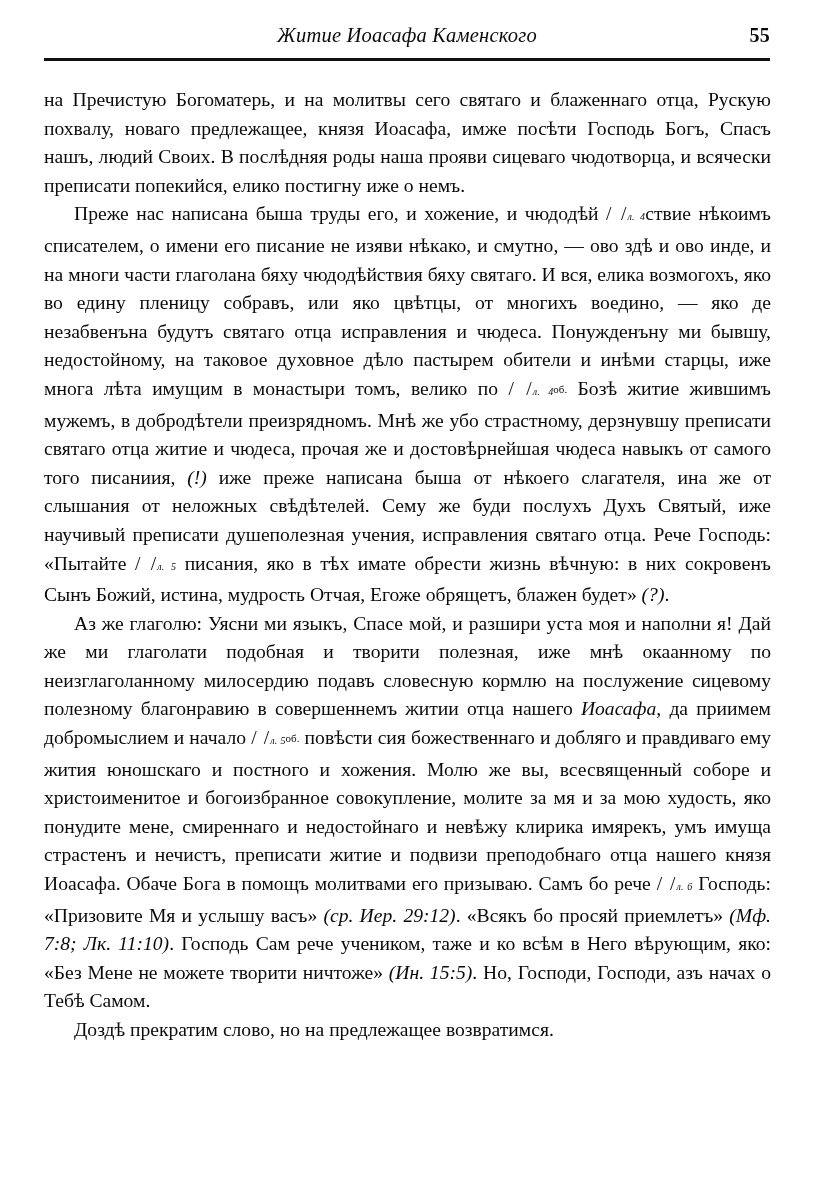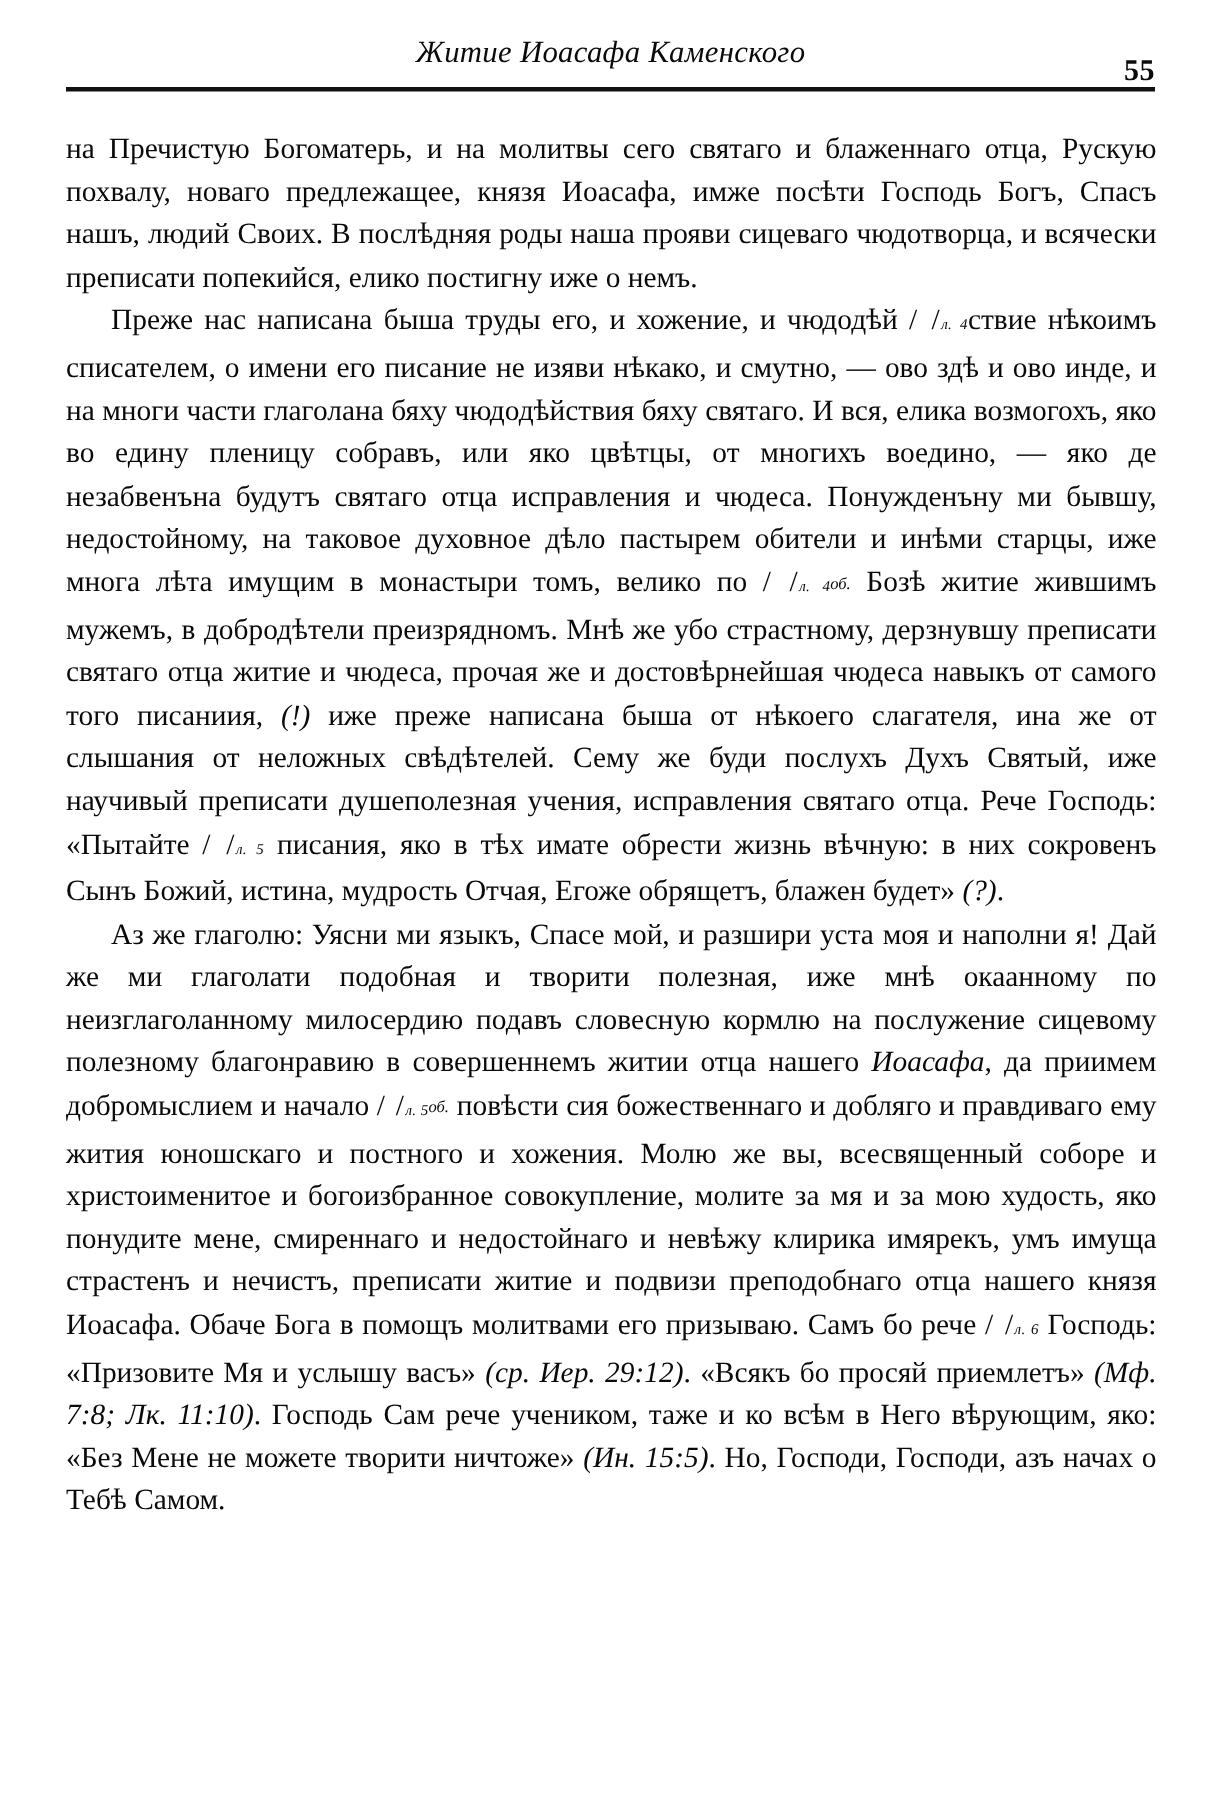--- a/index.html
+++ b/index.html
@@ -37,21 +37,20 @@
     letter-spacing: 0.2px;
     white-space: nowrap;
   }
   .runhead-folio {
     position: absolute;
     right: 0;
     top: 0;
     font-weight: bold;
     font-size: 20px;
     letter-spacing: 0.3px;
-    margin-top: 12px;
   }
   .rule {
     position: absolute;
     left: 44px;
     right: 43px;
     top: 58px;
     height: 3px;
     background: #111111;
   }
 
@@ -77,21 +76,20 @@
   
   .it {
     font-style: italic;
   }
   .folio {
     font-style: italic;
     font-size: 10px;
     letter-spacing: 0.2px;
   }
   .folio-sup {
-    font-style: italic;
     font-size: 11px;
     vertical-align: 0.15em;
   }
   .slash {
     font-style: normal;
     letter-spacing: 1px;
   }
 </style>
 </head>
 <body>
@@ -102,15 +100,16 @@
     <div class="runhead-title">Житие Иоасафа Каменского</div>
     <div class="runhead-folio">55</div>
   </div>
 
   <div class="rule"></div>
 
   <div class="textblock">
     <p class="para">на Пречистую Богоматерь, и на молитвы сего святаго и блаженнаго отца, Рускую похвалу, новаго предлежащее, князя Иоасафа, имже посѣти Господь Богъ, Спасъ нашъ, людий Своих. В послѣдняя роды наша прояви сицеваго чюдотворца, и всячески преписати попекийся, елико постигну иже о немъ.</p>
     <p class="para indent">Преже нас написана быша труды его, и хожение, и чюдодѣй <span class="slash">/ /</span><span class="folio">л. 4</span>ствие нѣкоимъ списателем, о имени его писание не изяви нѣкако, и смутно, — ово здѣ и ово инде, и на многи части глаголана бяху чюдодѣйствия бяху святаго. И вся, елика возмогохъ, яко во едину пленицу собравъ, или яко цвѣтцы, от многихъ воедино, — яко де незабвенъна будутъ святаго отца исправления и чюдеса. Понужденъну ми бывшу, недостойному, на таковое духовное дѣло пастырем обители и инѣми старцы, иже многа лѣта имущим в монастыри томъ, велико по <span class="slash">/ /</span><span class="folio">л. 4</span><span class="folio-sup">об.</span> Бозѣ житие жившимъ мужемъ, в добродѣтели преизрядномъ. Мнѣ же убо страстному, дерзнувшу преписати святаго отца житие и чюдеса, прочая же и достовѣрнейшая чюдеса навыкъ от самого того писаниия, <span class="it">(!)</span> иже преже написана быша от нѣкоего слагателя, ина же от слышания от неложных свѣдѣтелей. Сему же буди послухъ Духъ Святый, иже научивый преписати душеполезная учения, исправления святаго отца. Рече Господь: «Пытайте <span class="slash">/ /</span><span class="folio">л. 5</span> писания, яко в тѣх имате обрести жизнь вѣчную: в них сокровенъ Сынъ Божий, истина, мудрость Отчая, Егоже обрящетъ, блажен будет» <span class="it">(?)</span>.</p>
     <p class="para indent">Аз же глаголю: Уясни ми языкъ, Спасе мой, и разшири уста моя и наполни я! Дай же ми глаголати подобная и творити полезная, иже мнѣ окаанному по неизглаголанному милосердию подавъ словесную кормлю на послужение сицевому полезному благонравию в совершеннемъ житии отца нашего <span class="it">Иоасафа</span>, да приимем добромыслием и начало <span class="slash">/ /</span><span class="folio">л. 5</span><span class="folio-sup">об.</span> повѣсти сия божественнаго и добляго и правдиваго ему жития юношскаго и постного и хожения. Молю же вы, всесвященный соборе и христоименитое и богоизбранное совокупление, молите за мя и за мою худость, яко понудите мене, смиреннаго и недостойнаго и невѣжу клирика имярекъ, умъ имуща страстенъ и нечистъ, преписати житие и подвизи преподобнаго отца нашего князя Иоасафа. Обаче Бога в помощъ молитвами его призываю. Самъ бо рече <span class="slash">/ /</span><span class="folio">л. 6</span> Господь: «Призовите Мя и услышу васъ» <span class="it">(ср. Иер. 29:12)</span>. «Всякъ бо просяй приемлетъ» <span class="it">(Мф. 7:8; Лк. 11:10)</span>. Господь Сам рече учеником, таже и ко всѣм в Него вѣрующим, яко: «Без Мене не можете творити ничтоже» <span class="it">(Ин. 15:5)</span>. Но, Господи, Господи, азъ начах о Тебѣ Самом.</p>
+    <p class="para indent">Доздѣ прекратим слово, но на предлежащее возвратимся.</p>
   </div>
 
 </div>
 
 </body></html>

